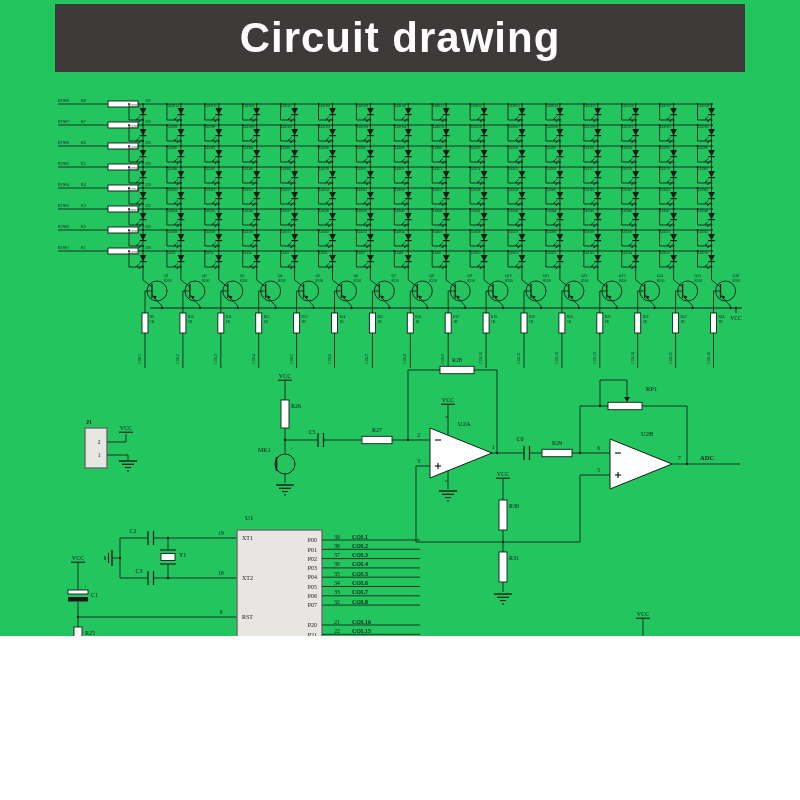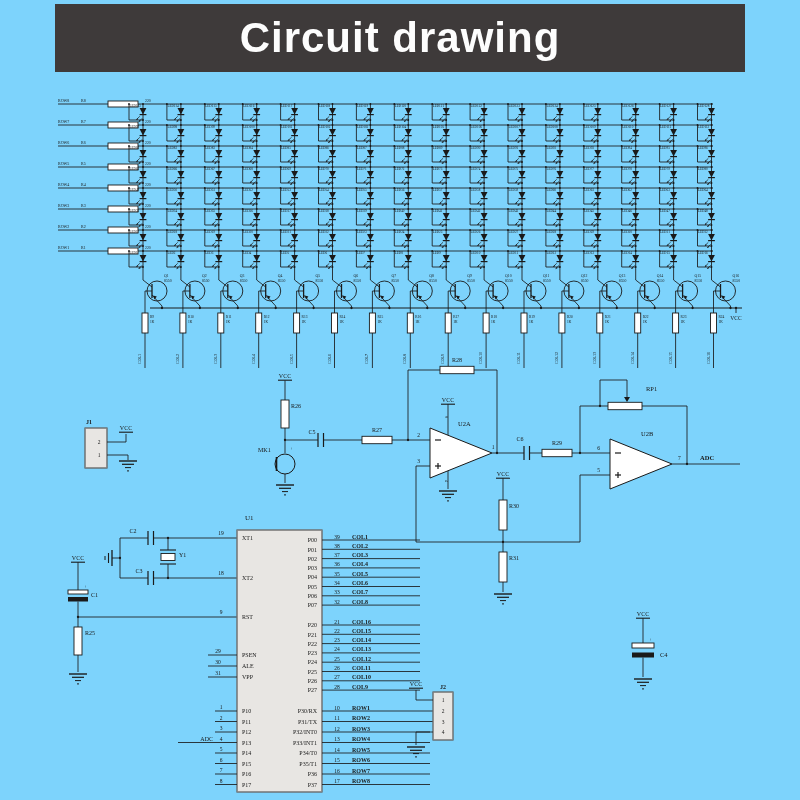--- a/index.html
+++ b/index.html
@@ -1,16 +1,16 @@
 <!DOCTYPE html>
 <html><head>
 <meta charset="utf-8">
 <style>
   html,body{margin:0;padding:0;background:#ffffff;}
-  .stage{position:relative;width:800px;height:800px;background:#7dd3fc;overflow:hidden;
+  .stage{position:relative;width:800px;height:636px;background:#22c55e;overflow:hidden;
          font-family:"Liberation Serif", serif;}
   .banner{position:absolute;left:55px;top:4px;width:690px;height:68px;
           display:flex;align-items:center;justify-content:center;}
   .banner span{font-family:"Liberation Sans", sans-serif;font-weight:700;font-size:42px;
                letter-spacing:1px;}
   svg{position:absolute;left:0;top:0;}
 </style>
 </head>
 <body>
 

